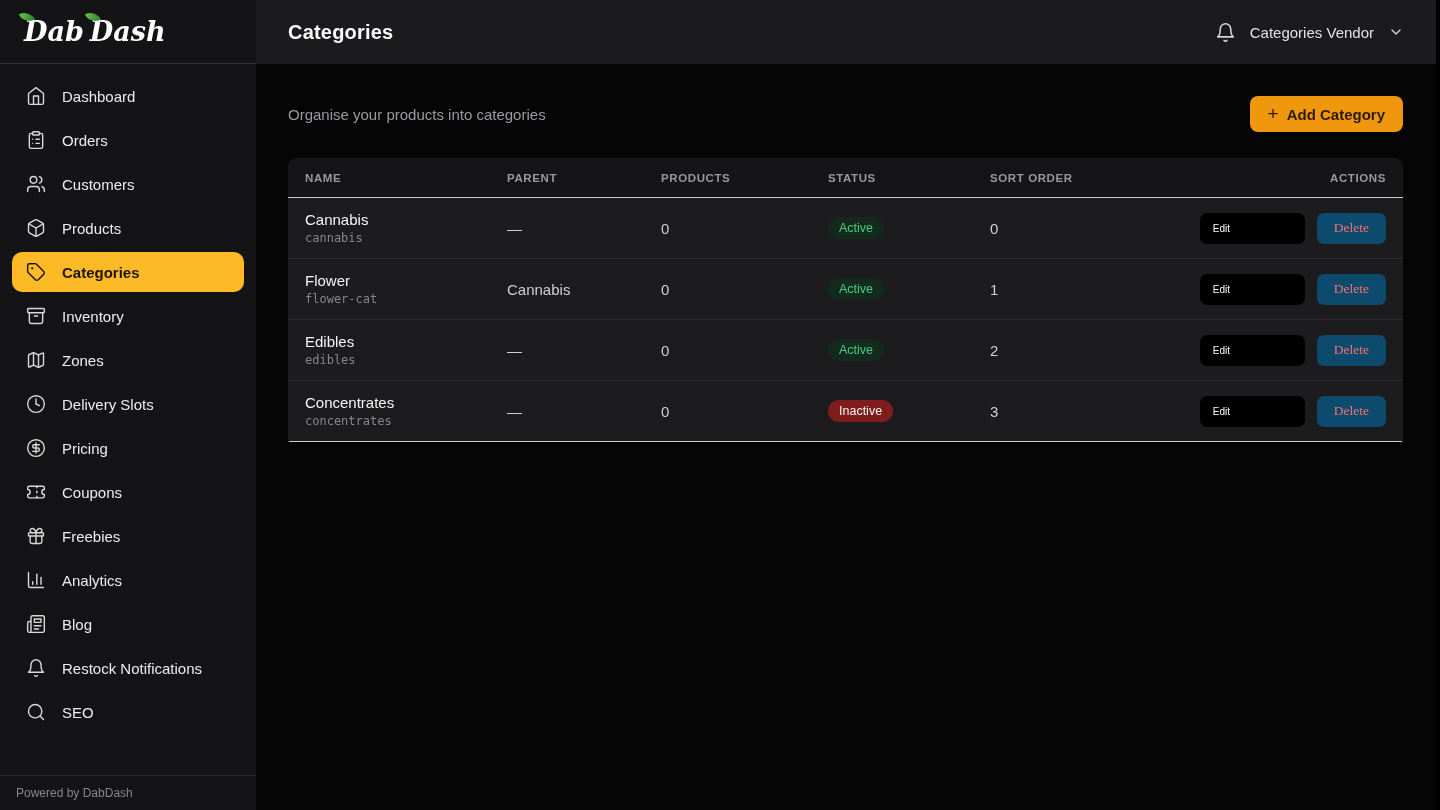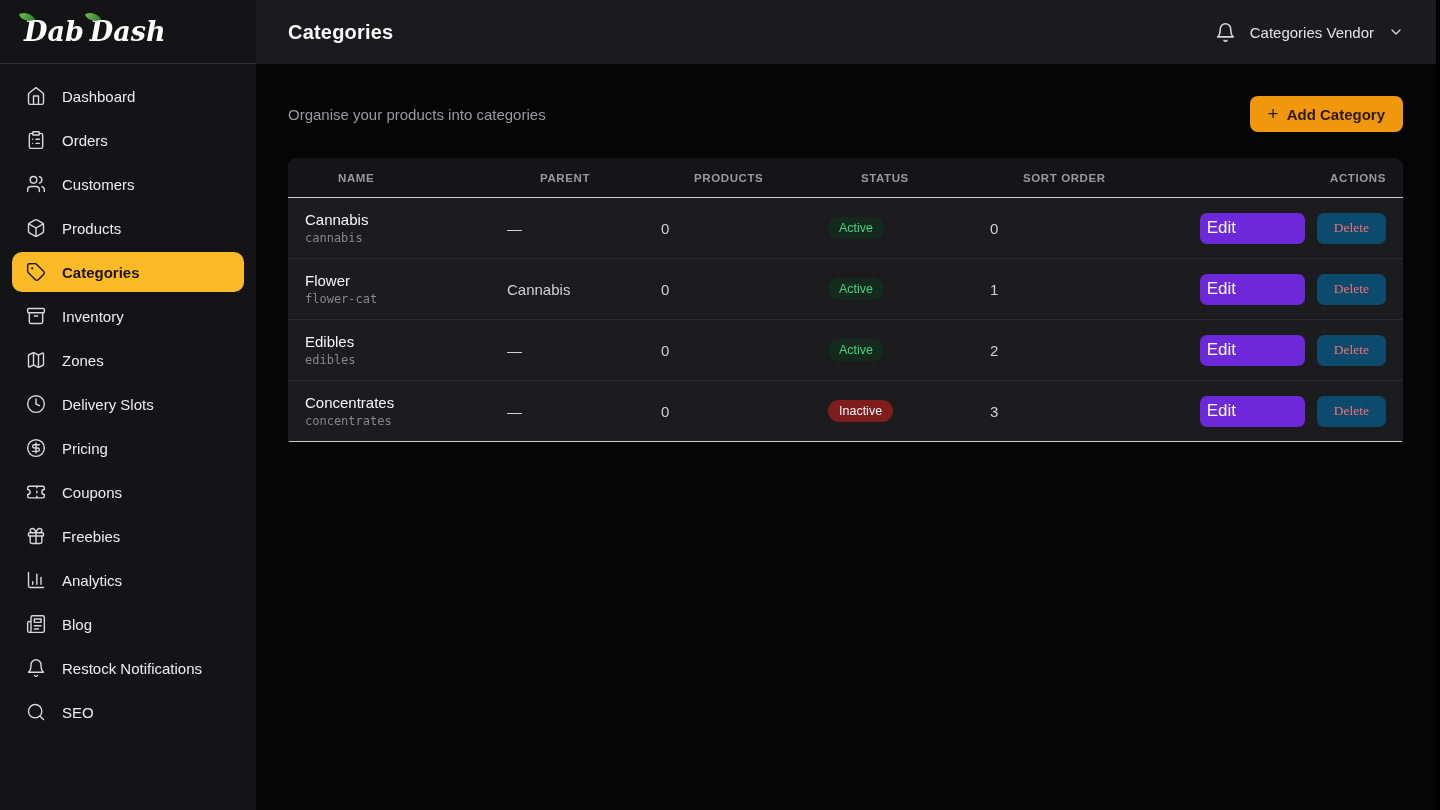--- a/index.html
+++ b/index.html
@@ -47,36 +47,36 @@
              color:#2b1a02; font-size:15px; font-weight:700; cursor:pointer;
              font-family:"Liberation Sans", sans-serif; }
   .add-btn .plus { font-size:19px; font-weight:400; line-height:1; margin-top:-1px; }
 
   
   .table { background:#1c1c1e; border-radius:9px 9px 2px 2px; overflow:hidden; }
   .thead { display:grid; grid-template-columns:202px 154px 167px 162px 1fr auto;
            align-items:center; height:40px; padding:0 17px; background:#151517;
            border-bottom:1px solid rgba(236,236,238,.85); }
   .th { font-size:11.5px; font-weight:700; letter-spacing:.6px; color:#98989f;
-        text-transform:uppercase;margin-left:33px; }
+        text-transform:uppercase; }
   .th-actions { text-align:right; }
   .trow { display:grid; grid-template-columns:202px 154px 167px 162px 1fr auto;
           align-items:center; height:61px; padding:0 17px; border-bottom:1px solid #2c2c2f; }
   .trow:last-child { border-bottom:1px solid rgba(236,236,238,.85); }
   .cat-name { font-size:15px; font-weight:500; color:#f5f5f5; }
   .cat-slug { font-family:"DejaVu Sans Mono", monospace; font-size:12px; color:#85858d;
               margin-top:3px; }
   .cell { font-size:15px; color:#cfcfd4; }
   .badge { display:inline-block; padding:4px 11px; border-radius:999px; font-size:12.5px;
            font-weight:500; }
   .badge.active { background:#142a1e; color:var(--status-green,#44d17a); }
   .badge.inactive { background:#7f1d1d; color:#f4f4f5; }
   .cell-actions { display:flex; justify-content:flex-end; align-items:center; gap:12px; }
-  .btn-edit { width:105px; height:31px; background:#6d28d9; border:none; border-radius:7px;
-              color:#fafafa; font-size:17px; text-align:left; padding-left:7px;
+  .btn-edit { width:105px; height:31px; background:#000000; border:none; border-radius:7px;
+              color:#fafafa; font-size:10px; text-align:left; padding-left:13px;
               cursor:pointer; font-family:"Liberation Sans", sans-serif; }
   .btn-delete { height:31px; padding:0 17px; background:#0c4a6e; border:none;
                 border-radius:7px; color:var(--delete-red,#f47171); font-size:13.5px;
                 cursor:pointer; font-family:Liberation Serif, serif; }
 </style>
 </head>
 <body>
 
 <div class="app">
 
@@ -235,20 +235,23 @@
         <div class="nav-item">
     <span class="icn">
             <svg viewBox="0 0 24 24" fill="none" stroke="currentColor" stroke-width="1.7" stroke-linecap="round" stroke-linejoin="round">
               <circle cx="11" cy="11" r="8"></circle>
               <path d="m21 21-4.3-4.3"></path>
             </svg>
           </span>
     <span>SEO</span>
   </div>
       </nav>
+    <div class="sidebar-footer">
+      <span>Powered by DabDash</span>
+    </div>
   </aside>
 
   <div class="main">
     <header class="topbar">
       <h1>Categories</h1>
       <div class="topbar-right">
         <span class="bell">
           <svg viewBox="0 0 24 24" fill="none" stroke="currentColor" stroke-width="1.8" stroke-linecap="round" stroke-linejoin="round">
               <path d="M6 8a6 6 0 0 1 12 0c0 7 3 9 3 9H3s3-2 3-9"></path>
               <path d="M10.3 21a1.94 1.94 0 0 0 3.4 0"></path>

